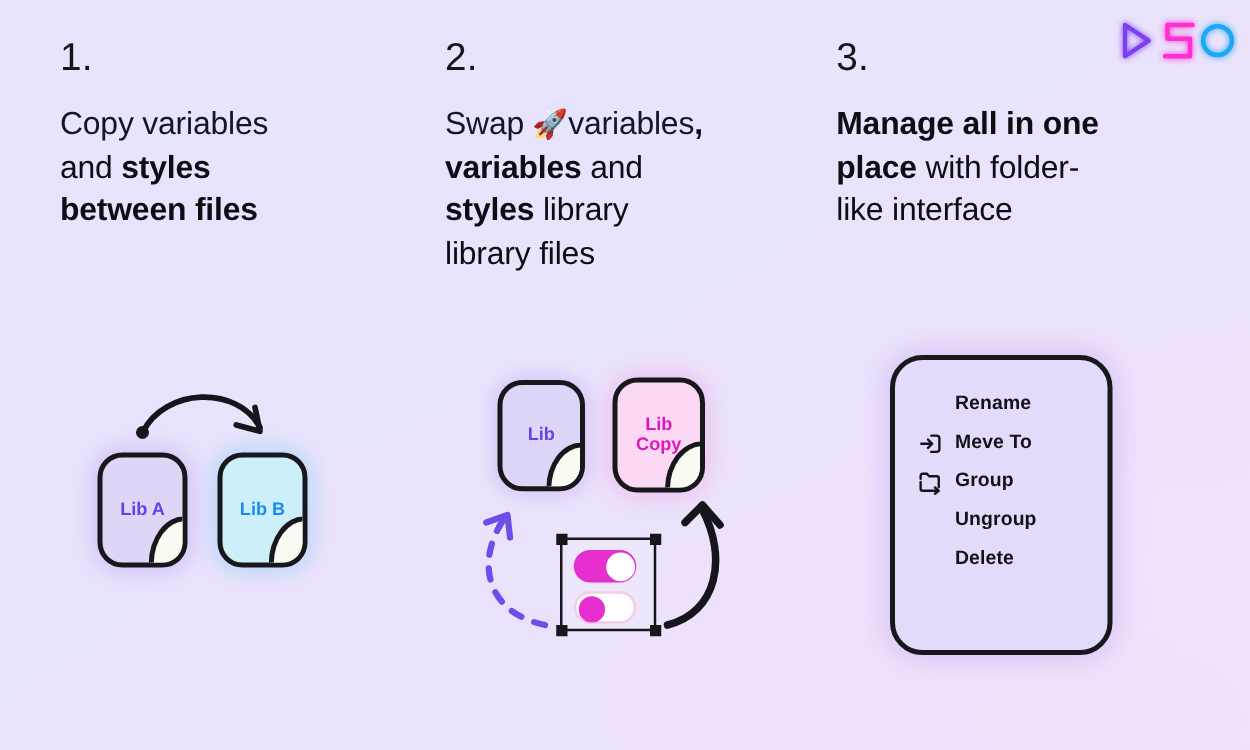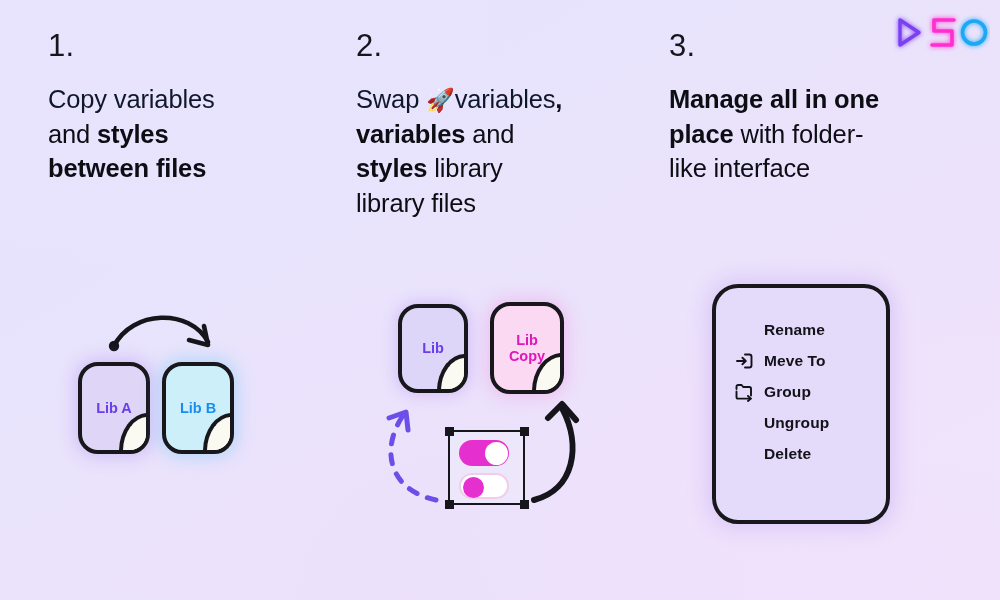--- a/index.html
+++ b/index.html
@@ -60,21 +60,21 @@
     background:#fbfaf2;
     border-top-left-radius:100%;
     border-left:4.5px solid #17171c;
     border-top:4.5px solid #17171c;
     transform:rotate(0deg);
     z-index:1;
   }
   .card.libA { left:30px; top:74px; width:72px; height:92px;
                background:#ded5f7; color:#6a3fe9; font-size:14.5px;
                box-shadow:0 0 16px 4px rgba(160,120,240,.30); }
-  .card.libB { left:114px; top:74px; width:72px; height:92px;
+  .card.libB { left:126px; top:74px; width:72px; height:92px;
                background:#cdeffa; color:#1a8cf0; font-size:14.5px;
                box-shadow:0 0 16px 4px rgba(110,200,245,.40); }
   .card.lib  { left:42px; top:20px; width:70px; height:89px;
                background:#ded6f8; color:#6a3fe9; font-size:14.5px;
                box-shadow:0 0 14px 3px rgba(160,120,240,.28); }
   .card.libCopy { left:134px; top:18px; width:74px; height:92px;
                background:#fcd9f3; color:#e017bc; font-size:14.5px;
                box-shadow:0 0 16px 4px rgba(240,140,220,.35); }
 
   
@@ -113,21 +113,21 @@
   
   .menu {
     position:absolute; left:43px; top:12px; width:178px; height:240px;
     background:#e4dbfa;
     border:4.5px solid #17171c;
     border-radius:26px;
     box-shadow:0 0 20px 5px rgba(165,125,240,.25);
     padding:26px 0 0 0;
   }
   .mrow {
-    display:flex; align-items:center;
+    display:flex; 
     height:31px; padding-left:18px; gap:10px;
   }
   .mrow .mico { width:20px; height:20px; flex:0 0 20px; }
   .mrow .mtxt {
     font-size:15.5px; font-weight:700; color:#121219; letter-spacing:.1px;
   }
 </style>
 </head>
 <body>
 

